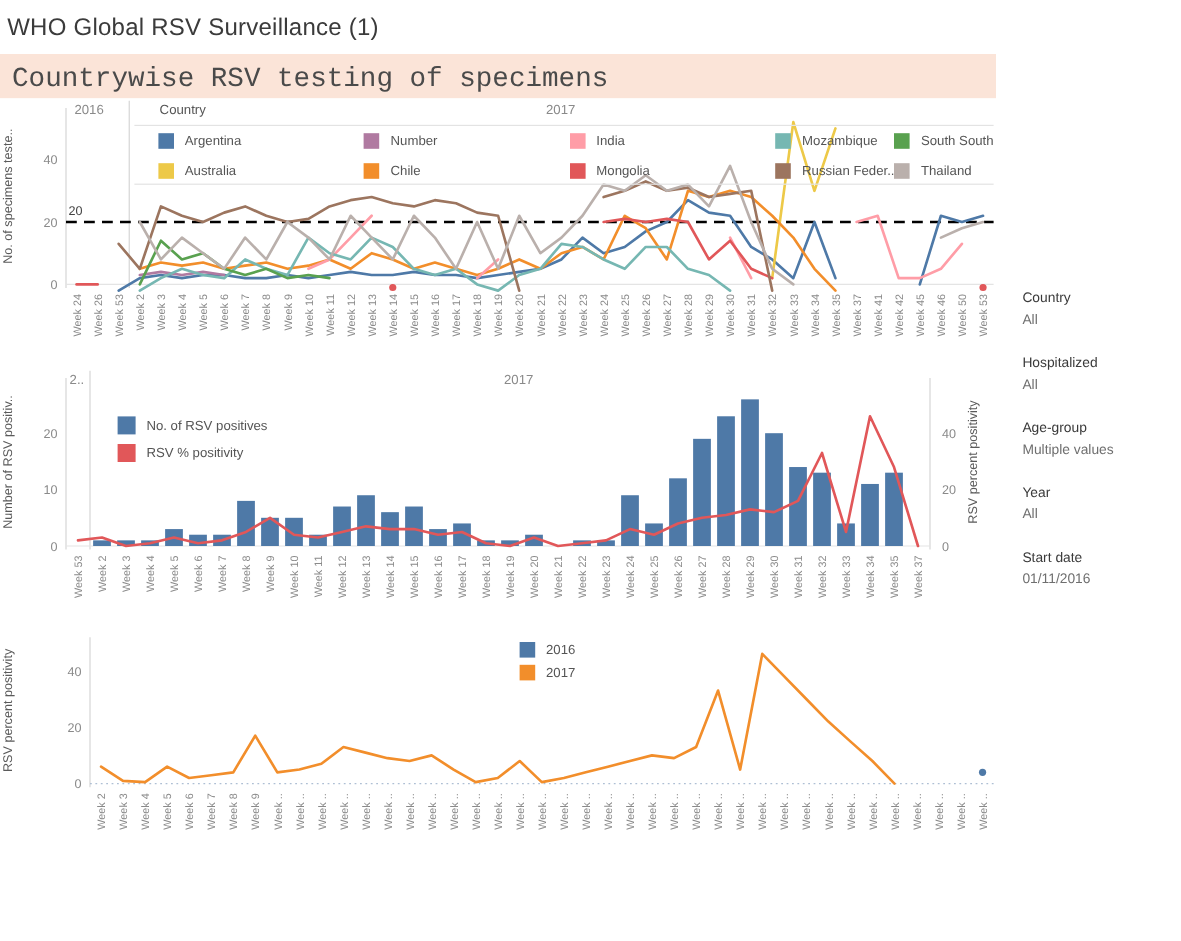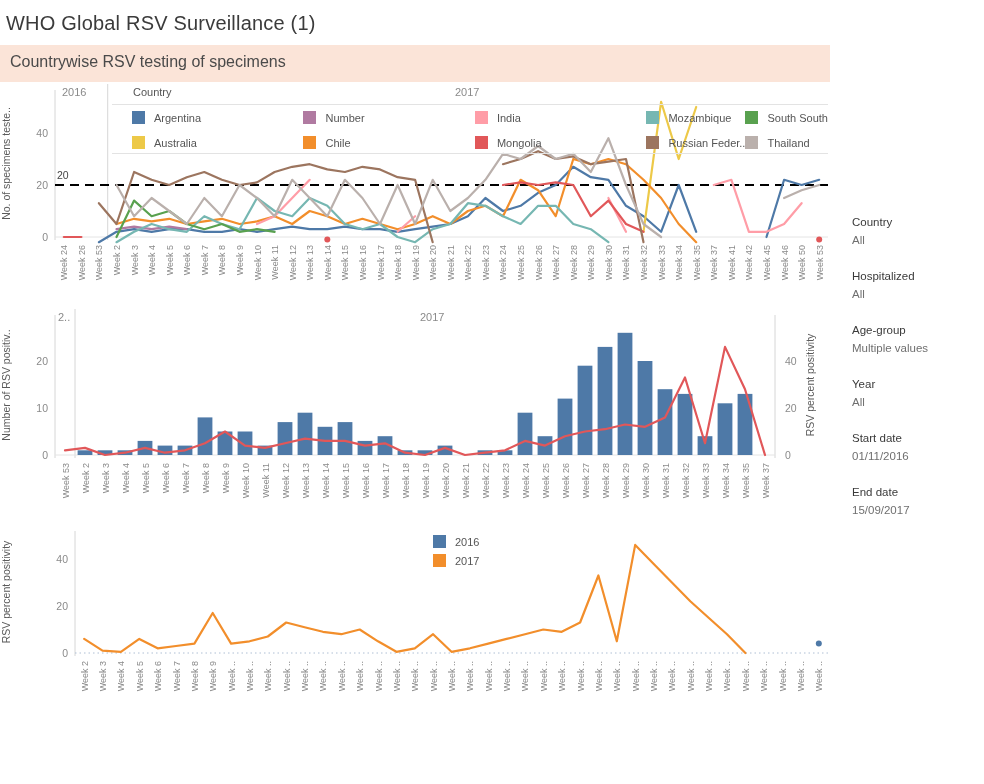--- a/index.html
+++ b/index.html
@@ -4,21 +4,21 @@
 <style>
   * { margin:0; padding:0; box-sizing:border-box; }
   html,body { width:984px; height:784px; background:#ffffff; overflow:hidden;
     font-family:"Liberation Sans", sans-serif; }
   .dashboard { display:flex; width:984px; height:712px;align-items:center; }
   .main-col { width:830px; flex:0 0 830px; }
   .sidebar { flex:1; padding:44px 8px 0 22px; background:#ffffff; }
 
   .page-title { height:42px; padding:9px 0 0 6px; font-size:20px; color:#3b3b3b; letter-spacing:.2px; }
 
-  .sec-hdr { width:830px; height:37px; padding:8px 16px 0 10px; font-size:16px; color:#4a4a4a; }
+  .sec-hdr { width:830px; height:37px; padding:8px 16px 0 10px; font-size:23px; color:#4a4a4a;font-family:Liberation Mono, monospace; }
 
   .chart-wrap { position:relative; width:830px; background:#fff; }
   .chart-wrap svg { display:block; }
 
   
   .c1-head { position:absolute; top:4px; left:0; width:830px; height:18px; font-size:11px; color:#8a8a8a; }
   .c1-y2016 { position:absolute; left:62px; top:0; }
   .c1-y2017 { position:absolute; left:455px; top:0; }
   .c1-ltitle { position:absolute; left:133px; top:0; color:#555; }
   .c1-legend { position:absolute; left:112px; top:22px; width:716px; height:50px;
@@ -260,20 +260,30 @@
           <text x="688.5" y="156" text-anchor="end" font-size="9px" fill="#8a8a8a" transform="rotate(-90 688.5 156)">Week 32</text>
           <text x="708.5" y="156" text-anchor="end" font-size="9px" fill="#8a8a8a" transform="rotate(-90 708.5 156)">Week 33</text>
           <text x="728.5" y="156" text-anchor="end" font-size="9px" fill="#8a8a8a" transform="rotate(-90 728.5 156)">Week 34</text>
           <text x="748.5" y="156" text-anchor="end" font-size="9px" fill="#8a8a8a" transform="rotate(-90 748.5 156)">Week 35</text>
           <text x="768.5" y="156" text-anchor="end" font-size="9px" fill="#8a8a8a" transform="rotate(-90 768.5 156)">Week 37</text>
         </svg>
       <div class="c2-head">
         <span class="c2-p1">2..</span>
         <span class="c2-p2">2017</span>
       </div>
+      <div class="c2-legend" id="legend-c2">
+          <div class="leg-item">
+            <span class="leg-sw" style="background: rgb(78, 121, 167);"></span>
+            <span>No. of RSV positives</span>
+          </div>
+          <div class="leg-item">
+            <span class="leg-sw" style="background: rgb(225, 87, 89);"></span>
+            <span>RSV % positivity</span>
+          </div>
+        </div>
     </div>
 
     <div class="chart-wrap" style="height:184px">
       <svg id="svg-c3" width="830" height="184">
           <line x1="75" y1="6" x2="75" y2="131" stroke="#d6d6d6" stroke-width="1"></line>
           <line x1="75" y1="128" x2="828" y2="128" stroke="#aebfd4" stroke-width="1" stroke-dasharray="1.5,3"></line>
           <text x="68" y="132" text-anchor="end" font-size="10.5px" fill="#8a8a8a">0</text>
           <text x="68" y="85" text-anchor="end" font-size="10.5px" fill="#8a8a8a">20</text>
           <text x="68" y="38" text-anchor="end" font-size="10.5px" fill="#8a8a8a">40</text>
           <text x="10" y="67" text-anchor="middle" font-size="10.5px" fill="#5a5a5a" transform="rotate(-90 10 67)">RSV percent positivity</text>
@@ -349,18 +359,14 @@
         <div class="filter-value">Multiple values</div>
       </div>
       <div class="filter-group">
         <div class="filter-label">Year</div>
         <div class="filter-value">All</div>
       </div>
       <div class="filter-group">
         <div class="filter-label">Start date</div>
         <div class="filter-value">01/11/2016</div>
       </div>
-      <div class="filter-group">
-        <div class="filter-label">End date</div>
-        <div class="filter-value">15/09/2017</div>
-      </div>
     </div>
 </div>
 
 </body></html>

